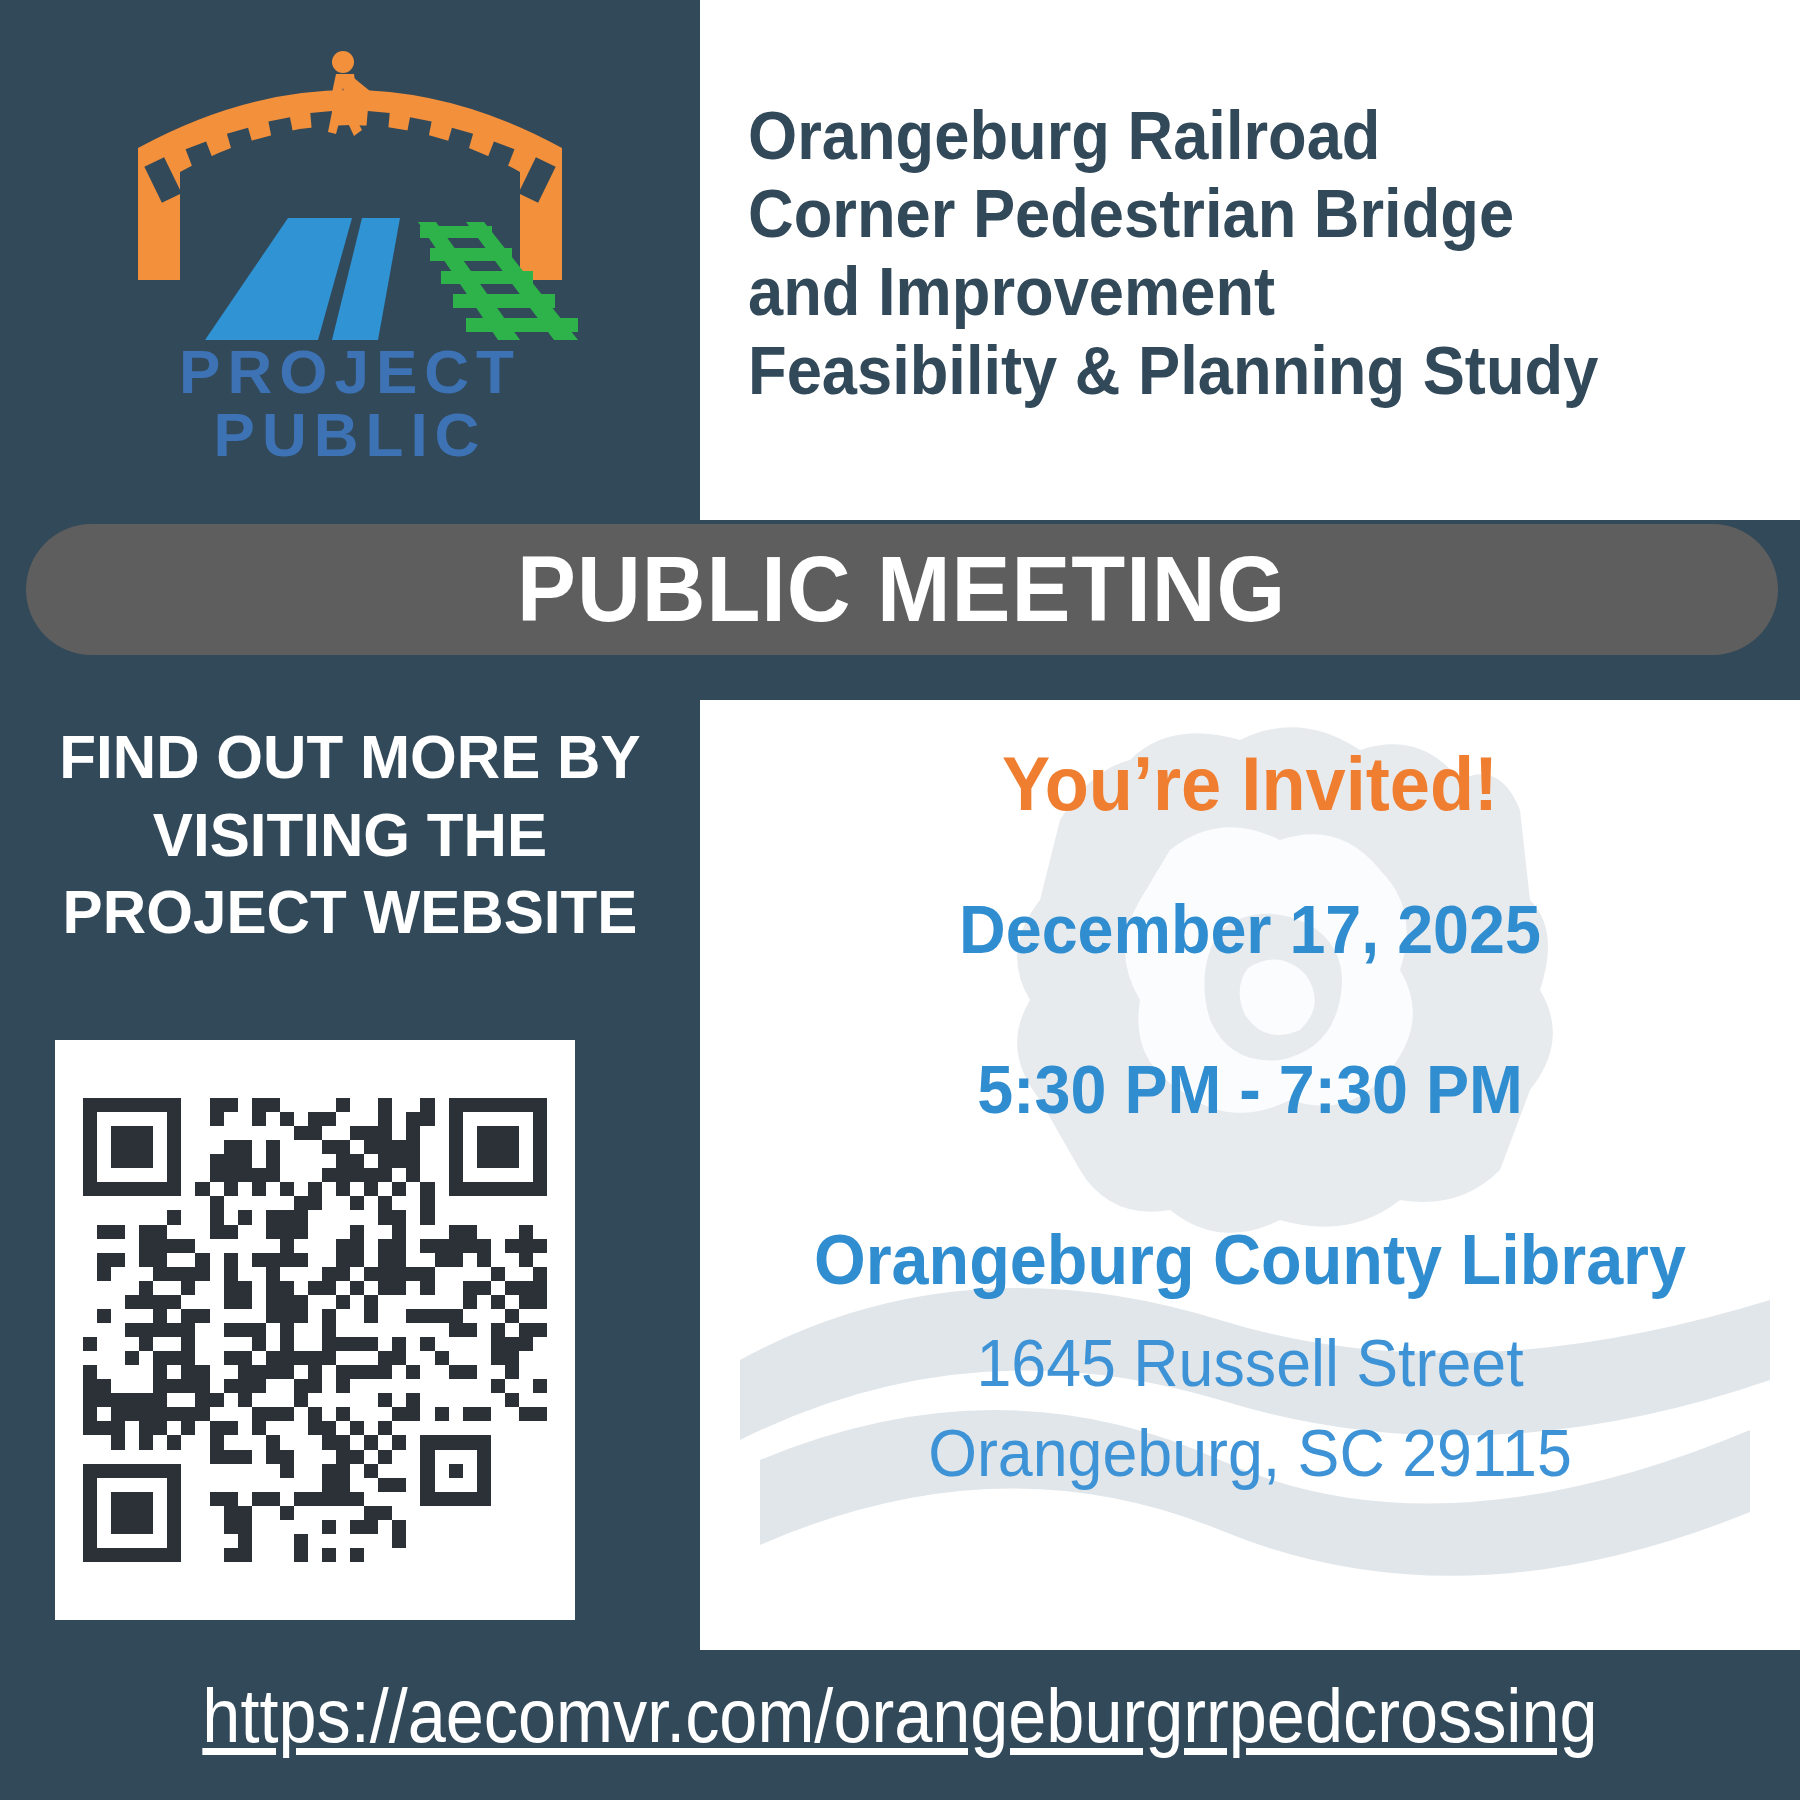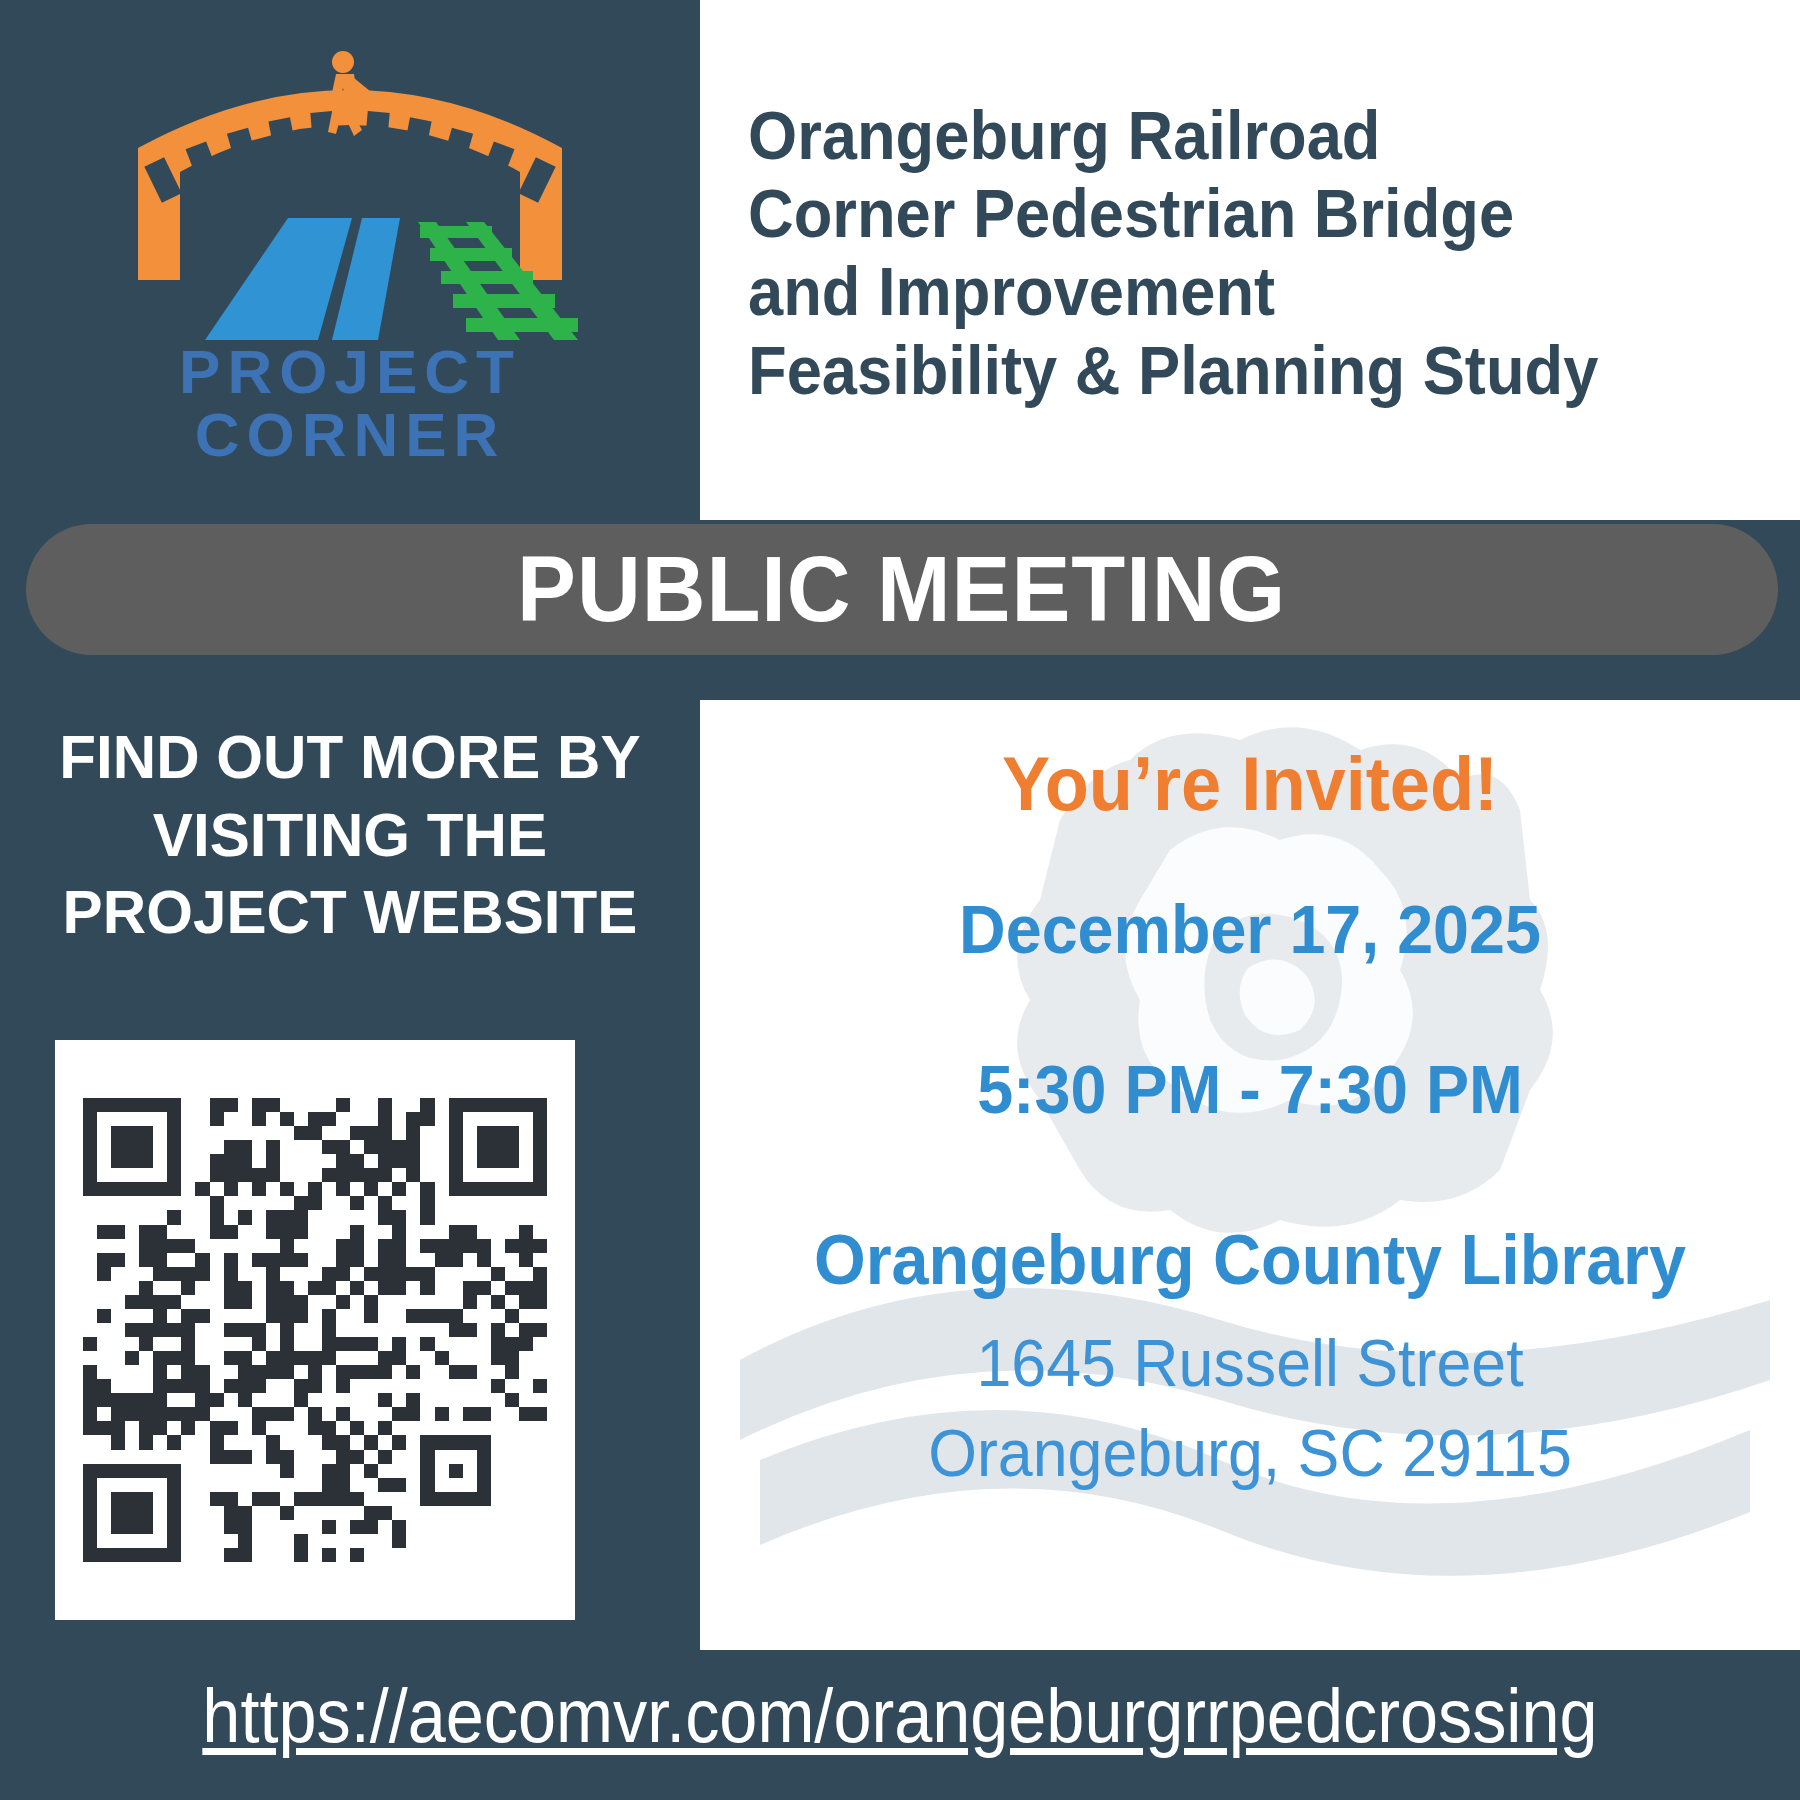--- a/index.html
+++ b/index.html
@@ -238,21 +238,21 @@
         <path d="M318 182 L336 182 L420 300 L398 300 Z"></path>
         <path d="M366 182 L384 182 L478 300 L454 300 Z"></path>
         <rect x="320" y="186" width="72" height="12"></rect>
         <rect x="330" y="208" width="82" height="13"></rect>
         <rect x="341" y="231" width="92" height="13"></rect>
         <rect x="353" y="254" width="102" height="14"></rect>
         <rect x="366" y="278" width="112" height="14"></rect>
       </g>
     </svg>
     <div class="logo-word">PROJECT</div>
-    <div class="logo-word">CORNER</div>
+    <div class="logo-word">PUBLIC</div>
   </div>
 
   <div class="project-title">
     <div>Orangeburg  Railroad</div>
     <div>Corner Pedestrian Bridge</div>
     <div>and Improvement</div>
     <div>Feasibility &amp; Planning Study</div>
   </div>
 
   <div class="pill">

